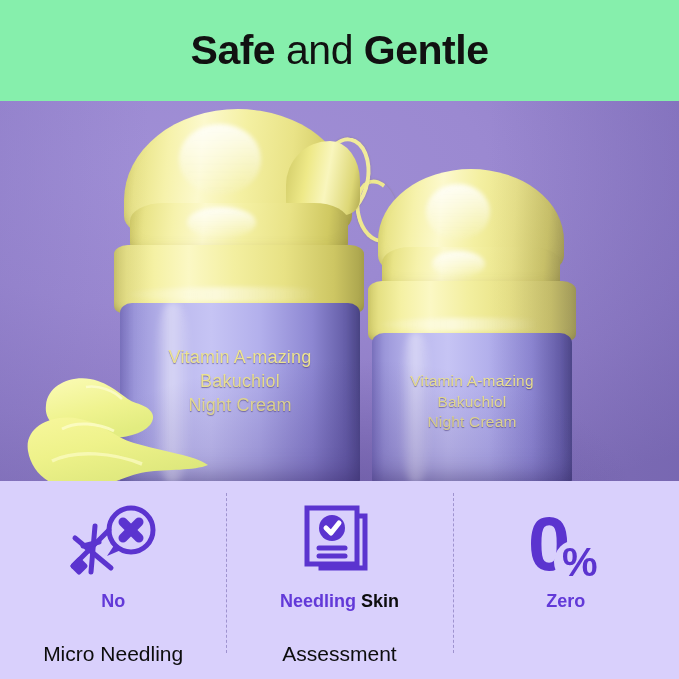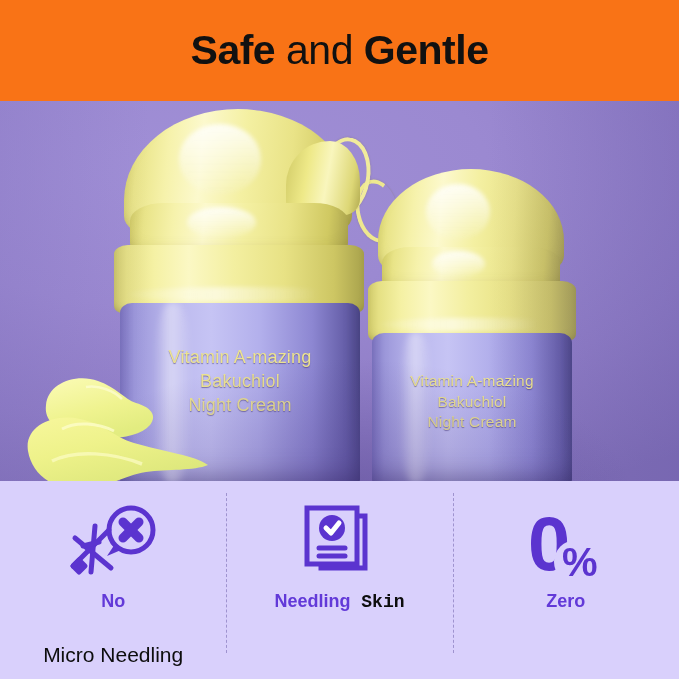--- a/index.html
+++ b/index.html
@@ -11,21 +11,21 @@
     width: 679px;
     height: 679px;
     font-family: "Liberation Sans", sans-serif;
     overflow: hidden;
     position: relative;
   }
 
   
   .header {
     height: 101px;
-    background: #f97316;
+    background: #86efac;
     display: flex;
     align-items: center;
     justify-content: center;
     position: relative;
     z-index: 5;
   }
   .header-title {
     font-size: 41px;
     letter-spacing: -0.5px;
     color: #111111;
@@ -217,21 +217,21 @@
   .f-line2 {
     font-size: 21px;
     line-height: 1.18;
     text-align: center;
     color: #0d0d0d;
     white-space: nowrap;
     font-weight: 400;
     margin-top: 30px;
   }
   .accent { color: #6239d8; font-weight: 700; }
-  .dark   { color: #0d0d0d; font-weight: 700; font-family: Liberation Mono, monospace; }
+  .dark   { color: #0d0d0d; font-weight: 700; }
 </style>
 </head>
 <body>
 
 <div class="header">
   <div class="header-title">
     <span class="hw-bold">Safe</span><span class="hw-reg"> and </span><span class="hw-bold">Gentle</span>
   </div>
 </div>
 
@@ -372,20 +372,21 @@
         <circle cx="33" cy="26" r="13" fill="#5b34cf"></circle>
         <path d="M27 26 L32 31 L40 21" fill="none" stroke="#ffffff" stroke-width="5" stroke-linecap="round" stroke-linejoin="round"></path>
 
         <line x1="20" y1="46" x2="46" y2="46" stroke="#5b34cf" stroke-width="5" stroke-linecap="round"></line>
         <line x1="20" y1="54" x2="46" y2="54" stroke="#5b34cf" stroke-width="5" stroke-linecap="round"></line>
       </svg>
     </div>
     <div class="f-line1">
       <span class="accent">Needling</span><span class="dark"> Skin</span>
     </div>
+    <div class="f-line2">Assessment</div>
   </div>
 
   <div class="feature">
     <div class="f-icon">
       <svg width="96" height="80" viewBox="0 0 96 80">
         <text x="10" y="68" font-family="Liberation Sans, sans-serif" font-size="76" font-weight="700" fill="#5b34cf">0</text>
         <g>
           <circle cx="58" cy="60" r="22" fill="#d9d0fc"></circle>
           <text x="44" y="74" font-family="Liberation Sans, sans-serif" font-size="40" font-weight="700" fill="#5b34cf">%</text>
         </g>

